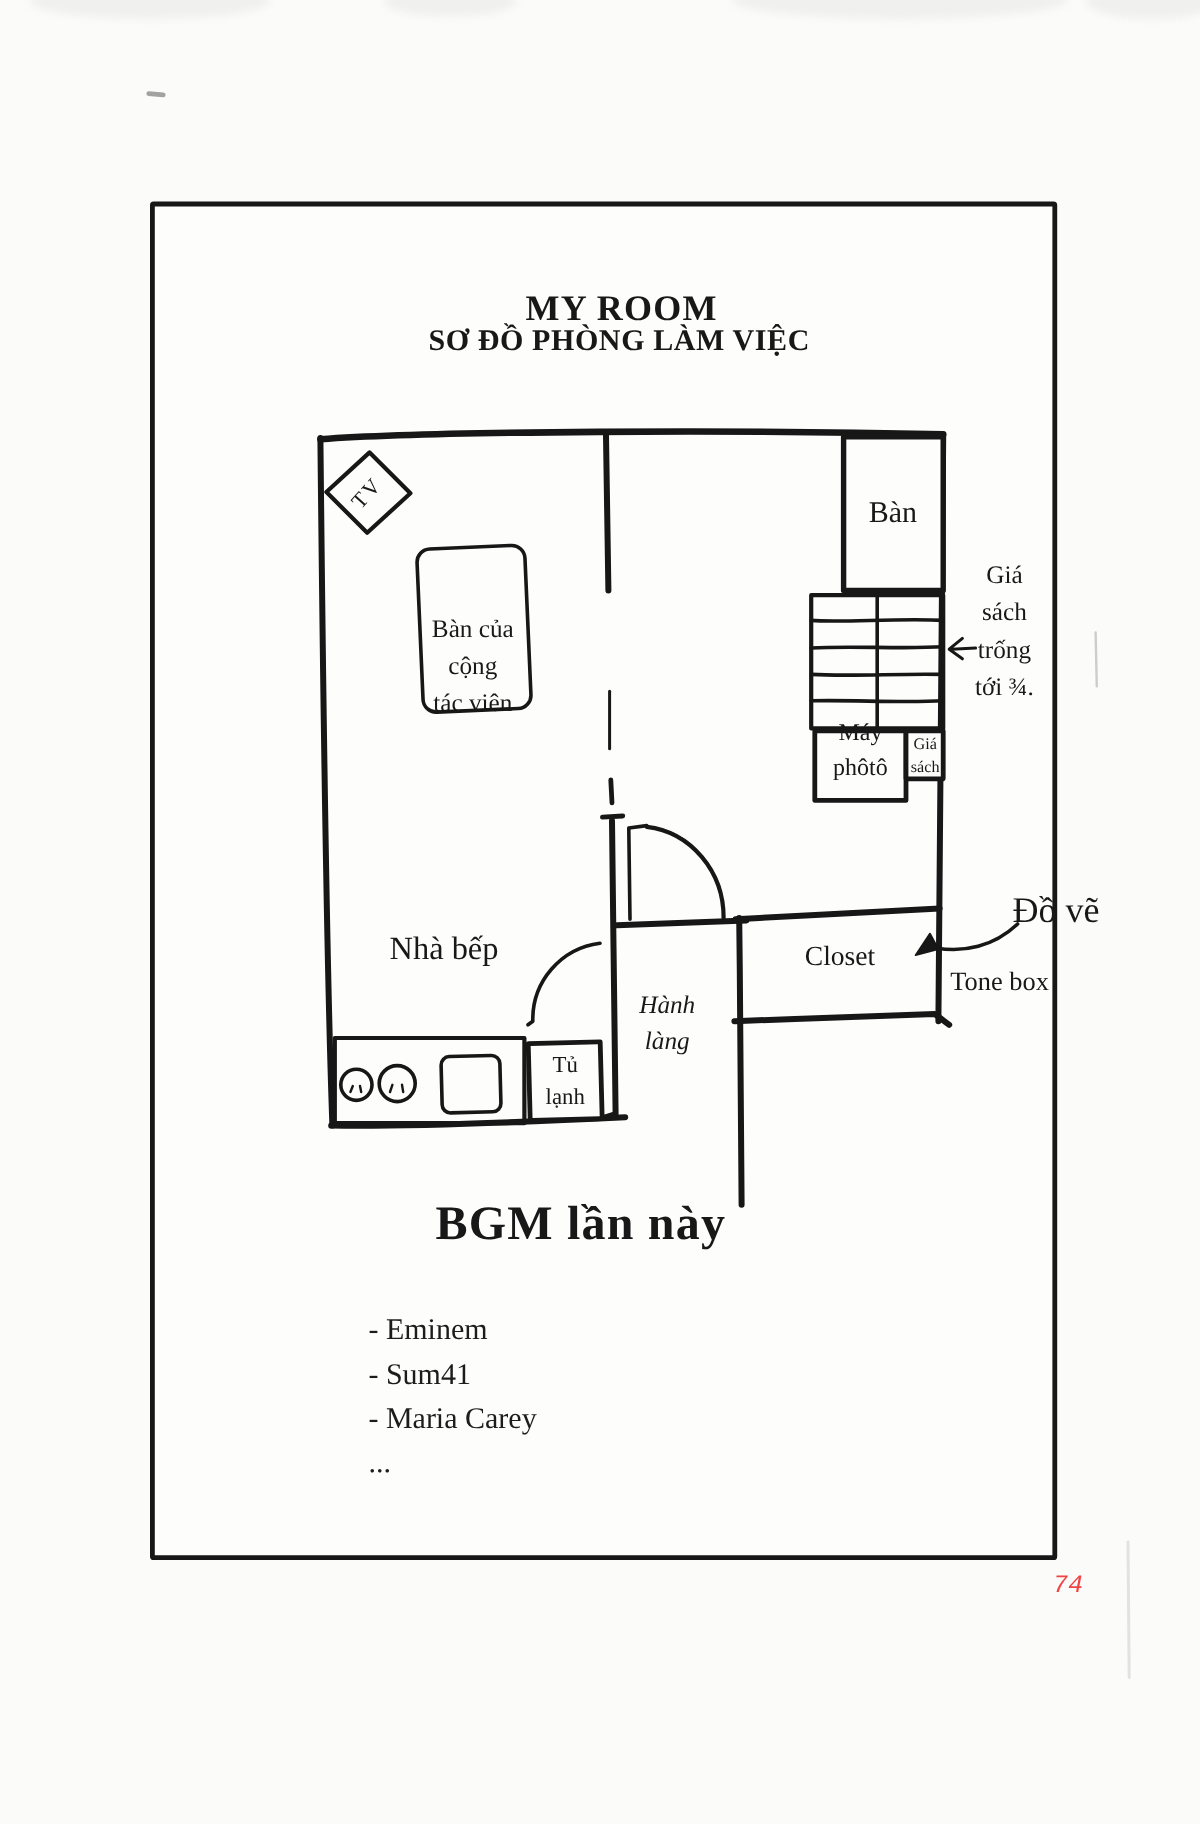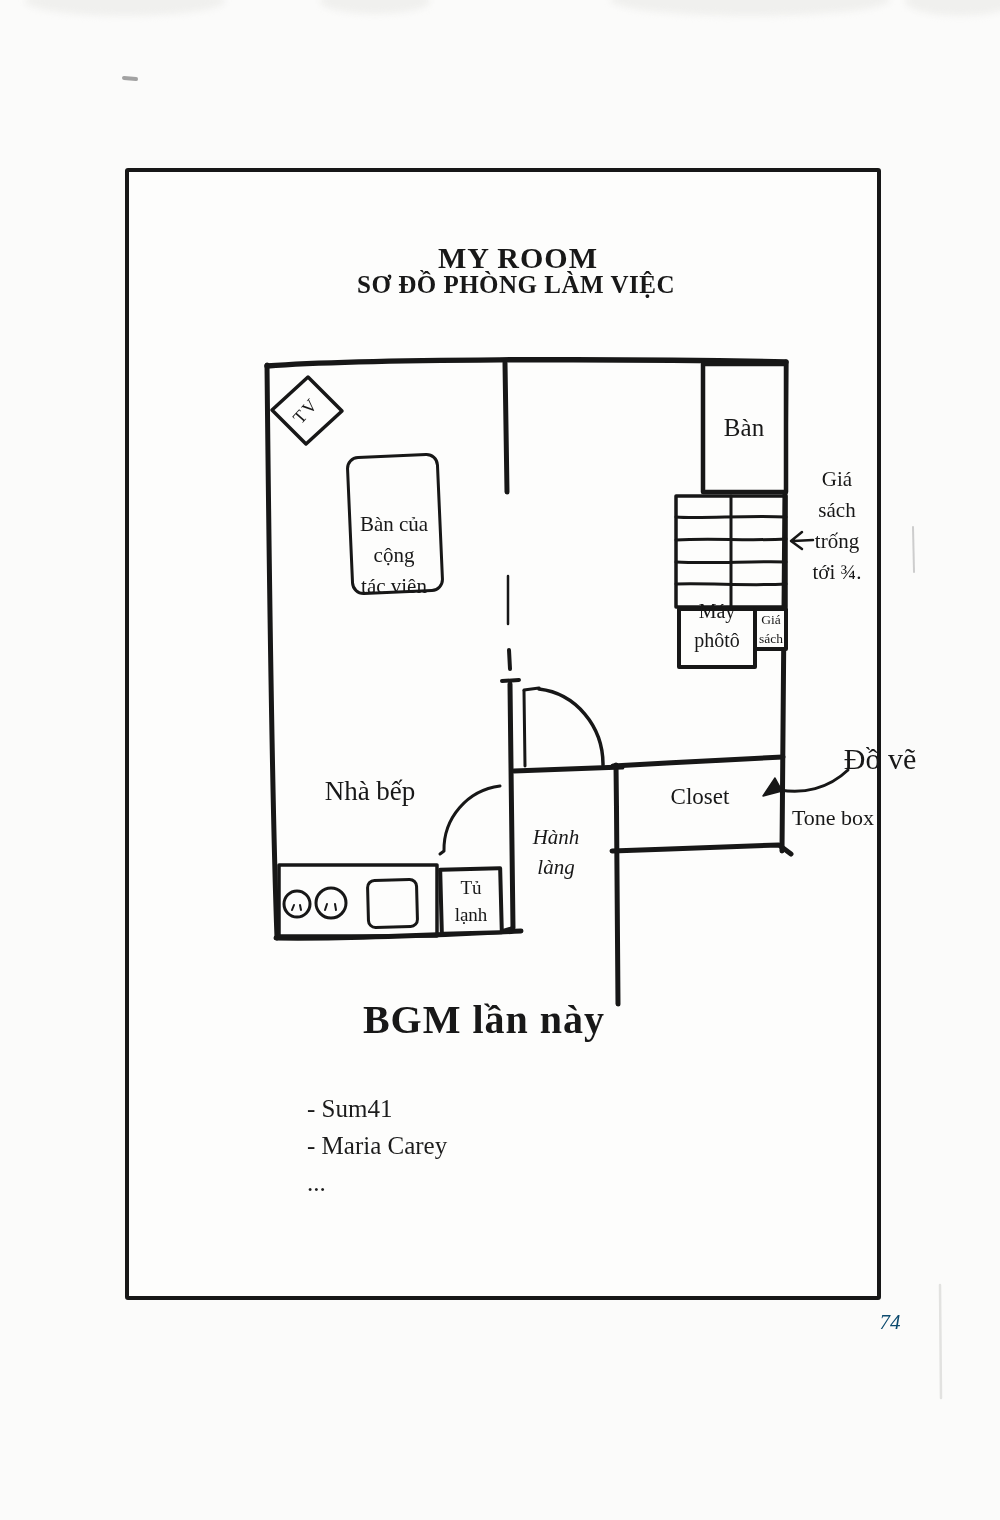--- a/index.html
+++ b/index.html
@@ -16,21 +16,21 @@
   }
   .lbl{
     position:absolute;transform:translate(-50%,-50%);
     text-align:center;white-space:nowrap;color:#181818;
   }
   .title{font-weight:bold;font-size:30px;letter-spacing:1px;}
   .subtitle{font-weight:bold;font-size:25px;letter-spacing:.5px;}
   .bgm-heading{font-weight:bold;font-size:40px;letter-spacing:1px;}
   .bgm-body{position:absolute;left:307px;top:1090px;width:570px;font-size:25px;}
   .bgm-body .line{height:37px;line-height:37px;white-space:nowrap;}
-  .pagenum{font-style:italic;font-size:21px;color:#0c4a6e;}
+  .pagenum{font-style:italic;font-size:21px;color:#ef4444;font-family:Liberation Mono, monospace;}
   svg{position:absolute;left:0;top:0;}
   .plan-label{font-size:21px;line-height:31px;}
 </style>
 </head>
 <body>
 
 <div class="noise" style="left:25px;top:-14px;width:200px;height:30px;"></div>
 <div class="noise" style="left:320px;top:-12px;width:110px;height:26px;"></div>
 <div class="noise" style="left:610px;top:-16px;width:280px;height:32px;"></div>
 <div class="noise" style="left:905px;top:-14px;width:110px;height:30px;"></div>
@@ -142,18 +142,19 @@
 </div>
 
 <div class="lbl" style="left:471px;top:901px;font-size:19px;line-height:27px;">
   <div>Tủ</div>
   <div>lạnh</div>
 </div>
 
 <div class="lbl bgm-heading" style="left:484px;top:1019px;">BGM lần này</div>
 
 <div class="bgm-body">
+  <div class="line">- Eminem</div>
   <div class="line">- Sum41</div>
   <div class="line">- Maria Carey</div>
   <div class="line">...</div>
 </div>
 
 <div class="lbl pagenum" style="left:890px;top:1322px;">74</div>
 
 </body></html>

